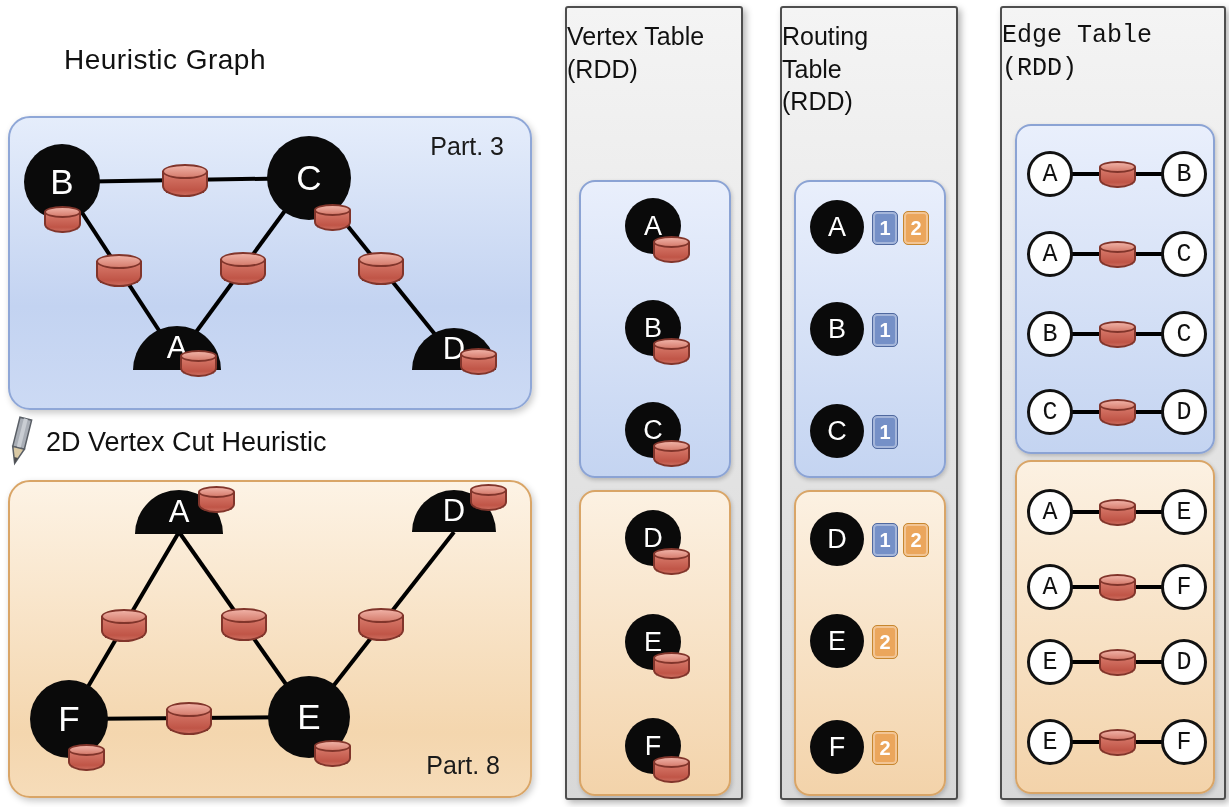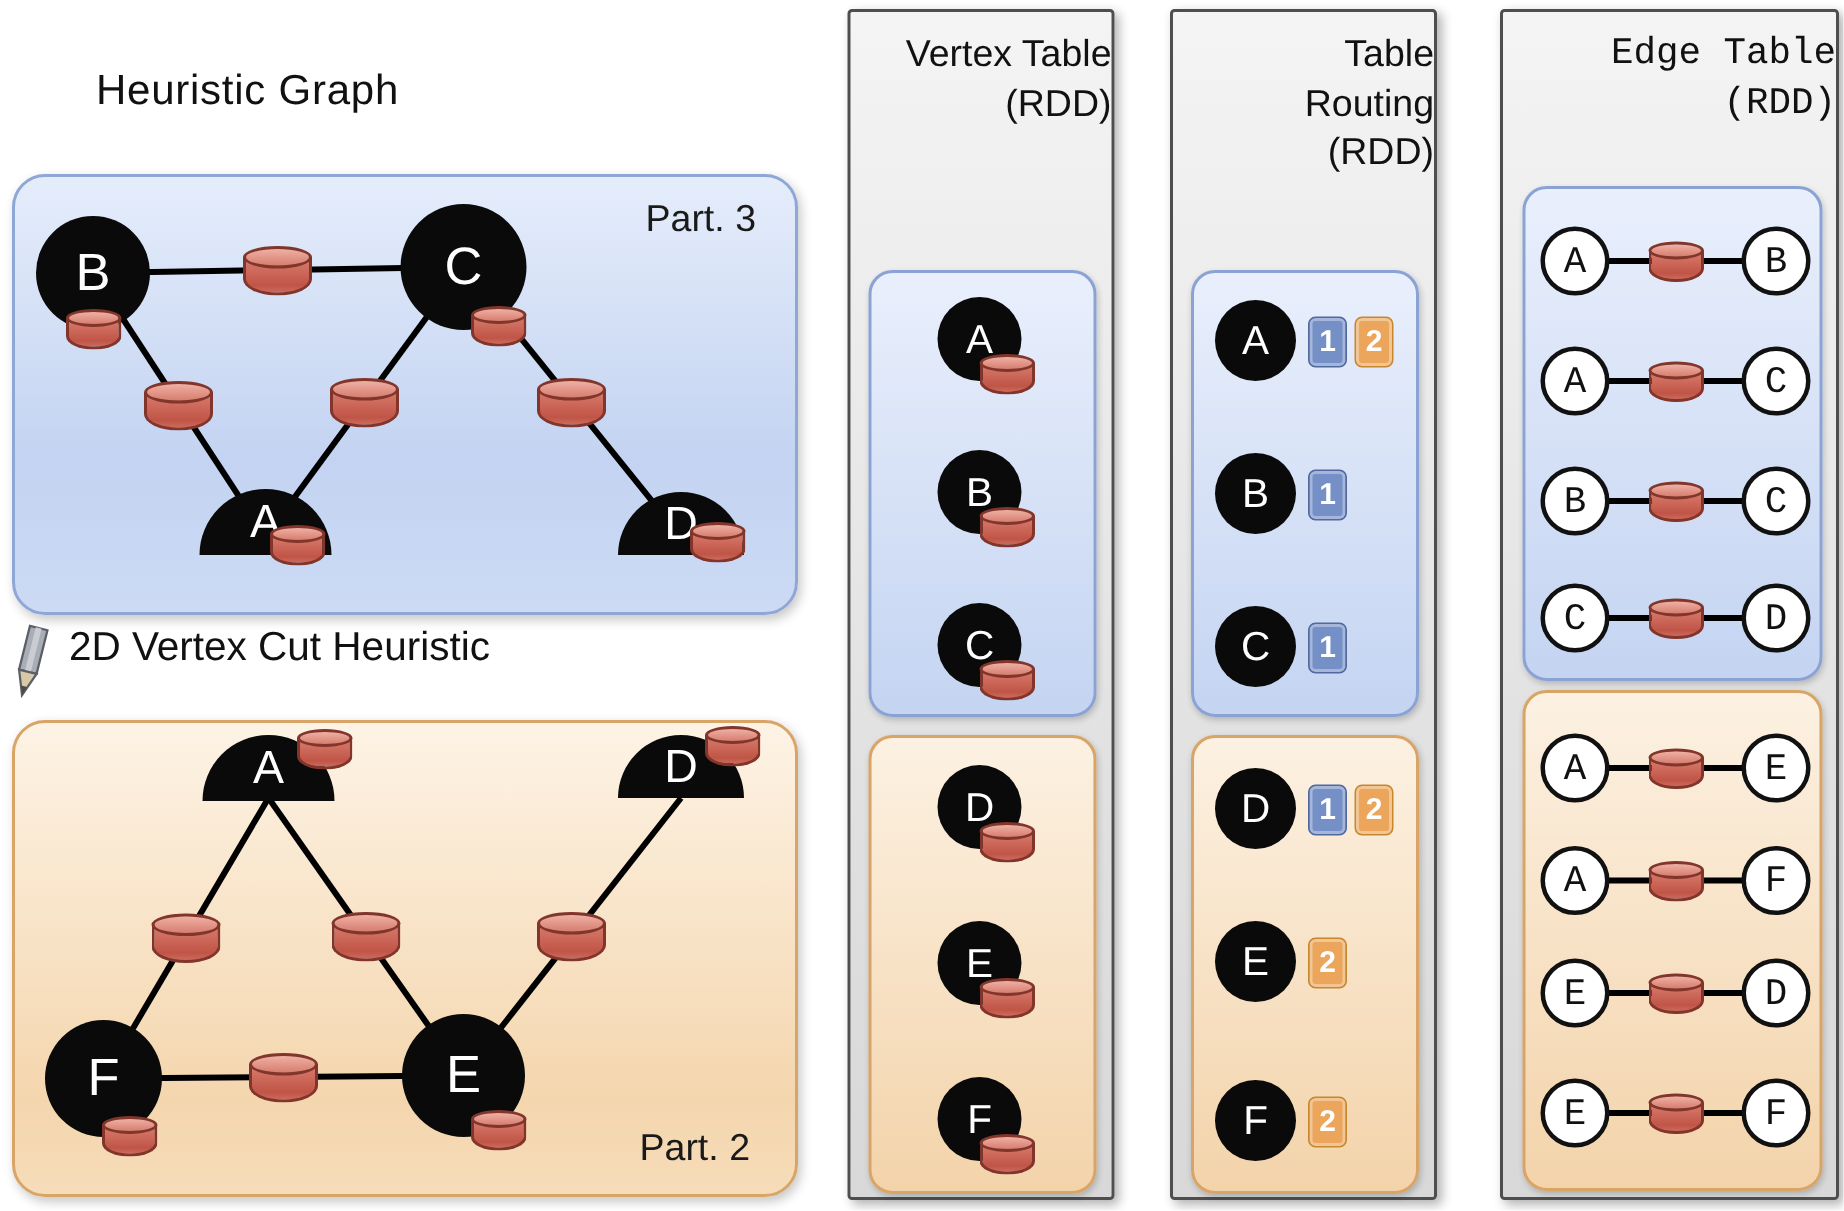--- a/index.html
+++ b/index.html
@@ -29,32 +29,32 @@
   .cyl .cb { top:7px; height:26px; background:linear-gradient(180deg,#da7e6f 0%,#c05547 80%,#cb6a5c 100%);
              border:2px solid #81352b; border-top:none; border-radius:0 0 23px 23px / 0 0 11px 11px; }
   .cyl .ct { top:0; height:15px; background:linear-gradient(180deg,#efb0a4,#d67e6f); border:2px solid #81352b; border-radius:50%; z-index:2; }
   .cyl.s { width:37px; height:27px; }
   .cyl.s .cb { top:6px; height:21px; border-radius:0 0 18px 18px / 0 0 9px 9px; }
   .cyl.s .ct { height:12px; }
   .cyl.m { width:37px; height:27px; }
   .cyl.m .cb { top:6px; height:21px; border-radius:0 0 18px 18px / 0 0 9px 9px; }
   .cyl.m .ct { height:12px; }
 
-  .cut-row { position:absolute; left:6px; top:416px; display:flex; align-items:flex-start; gap:12px; }
+  .cut-row { position:absolute; left:6px; top:416px; display:flex; align-items:center; gap:12px; }
   .cut-row .label { font-size:27px; }
   .pencil { transform:rotate(14deg); }
 
   
   .col { position:absolute; top:6px; height:794px; background:linear-gradient(180deg,#f4f4f4 0%,#e2e2e2 60%,#d8d8d8 100%);
          border:2px solid #4e4e4e; box-sizing:border-box; border-radius:3px; box-shadow:3px 3px 7px rgba(0,0,0,0.3); }
   #vertex-col  { left:565px; width:178px; }
   #routing-col { left:780px; width:178px; }
   #edge-col    { left:1000px; width:226px;font-family:Liberation Mono, monospace; }
 
-  .col-title { position:absolute; left:0; right:0; top:12px; text-align:right; font-size:25px; line-height:1.3; }
+  .col-title { position:absolute; left:0; right:0; top:12px; text-align:left; font-size:25px; line-height:1.3; }
 
   .inner { position:absolute; left:12px; width:152px; border-radius:16px; box-sizing:border-box; box-shadow:1px 2px 4px rgba(0,0,0,0.2); }
   .inner.blue   { background:linear-gradient(180deg,#e9effc 0%,#c4d4f1 100%); border:2px solid #8ba3d4; }
   .inner.orange { background:linear-gradient(180deg,#fcf1e2 0%,#f3d3aa 100%); border:2px solid #d9a567; }
   #edge-col .inner { left:13px; width:200px; }
 
   .vt-node { position:absolute; width:72px; height:64px; }
   .vt-node .vx { left:0; top:0; width:56px; height:56px; }
   .vt-node .cyl { left:28px; top:38px; }
 
@@ -149,21 +149,21 @@
 </div>
 
 <div class="part-box" id="part2">
   <svg class="edges" width="524" height="318" viewBox="0 0 524 318">
     <line x1="169" y1="50" x2="59" y2="237"></line>
     <line x1="169" y1="50" x2="299" y2="235"></line>
     <line x1="444" y1="50" x2="299" y2="235"></line>
     <line x1="59" y1="237" x2="299" y2="235"></line>
   </svg>
 
-  <div class="part-label" style="right:30px;bottom:16px">Part. 2</div>
+  <div class="part-label" style="right:30px;bottom:16px">Part. 8</div>
 
   <div class="dome" style="left:125px;top:8px;width:88px;height:44px">
       <span>A</span>
     </div>
   <div class="dome" style="left:402px;top:8px;width:84px;height:42px">
       <span>D</span>
     </div>
   <div class="vx big" style="left:20px;top:198px;width:78px;height:78px">
       <span>F</span>
     </div>
@@ -268,22 +268,22 @@
       <span class="cyl s">
           <i class="ct"></i>
           <i class="cb"></i>
         </span>
     </div>
   </div>
 </div>
 
 <div class="col" id="routing-col">
   <div class="col-title">
+    <div>Routing</div>
     <div>Table</div>
-    <div>Routing</div>
     <div>(RDD)</div>
   </div>
 
   <div class="inner blue" style="top:172px;height:298px">
     <div class="rt-row" style="top:18px">
       <div class="vx med">
           <span>A</span>
         </div>
       <span class="bdg p1 pos1">1</span>
       <span class="bdg p2 pos2">2</span>

